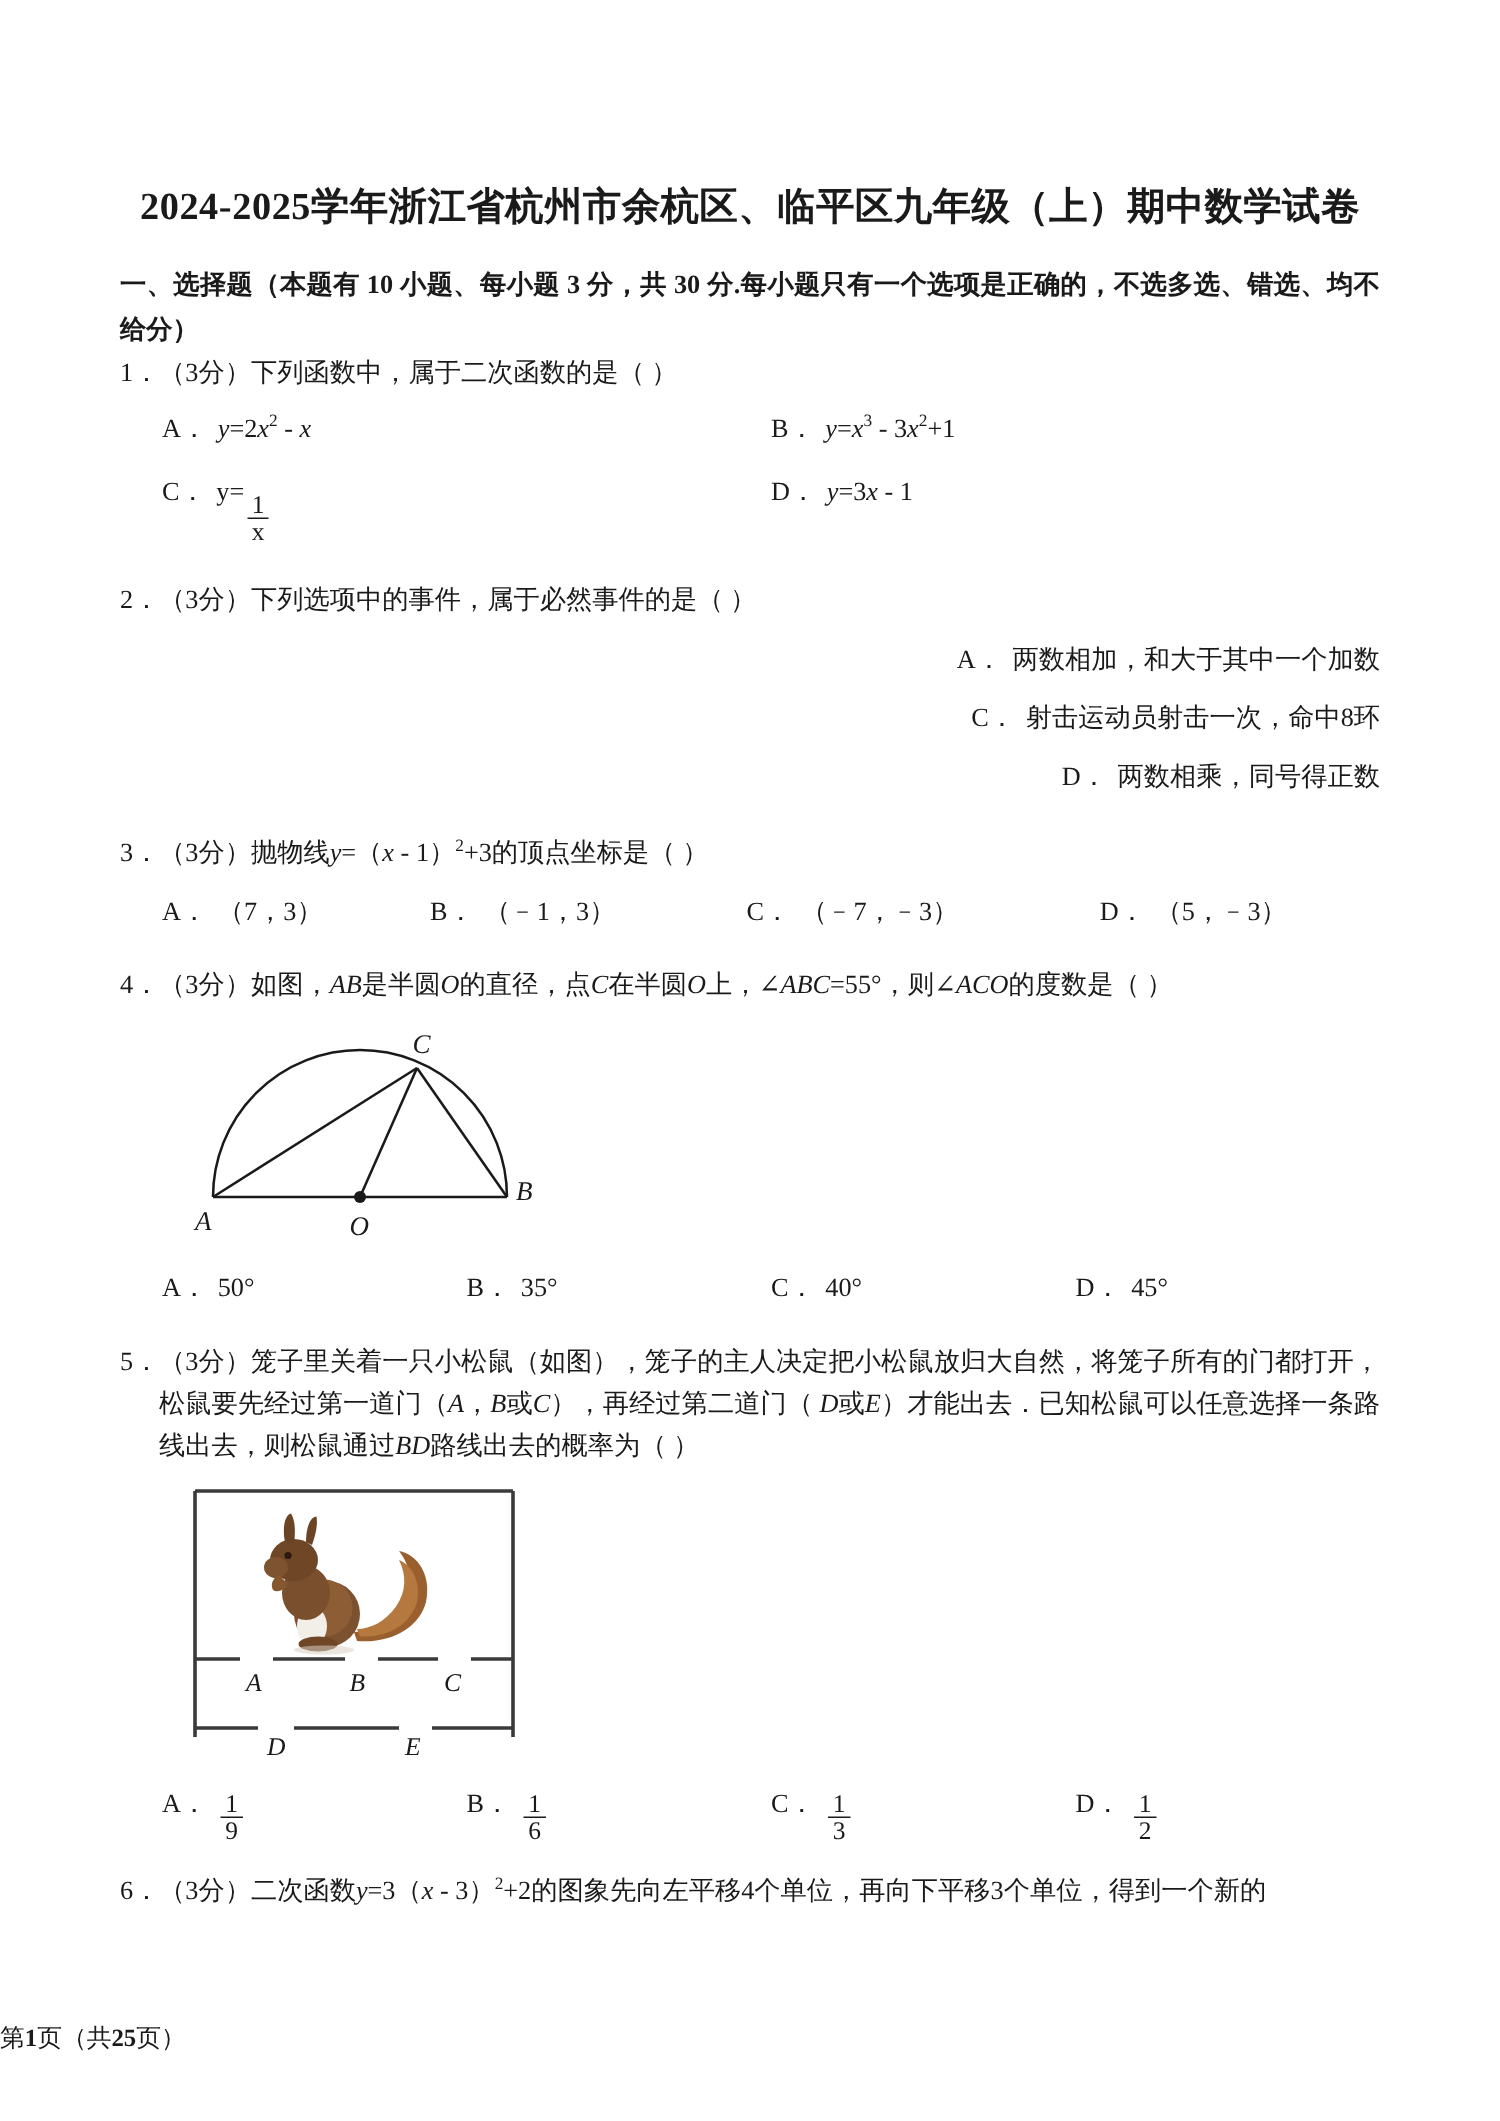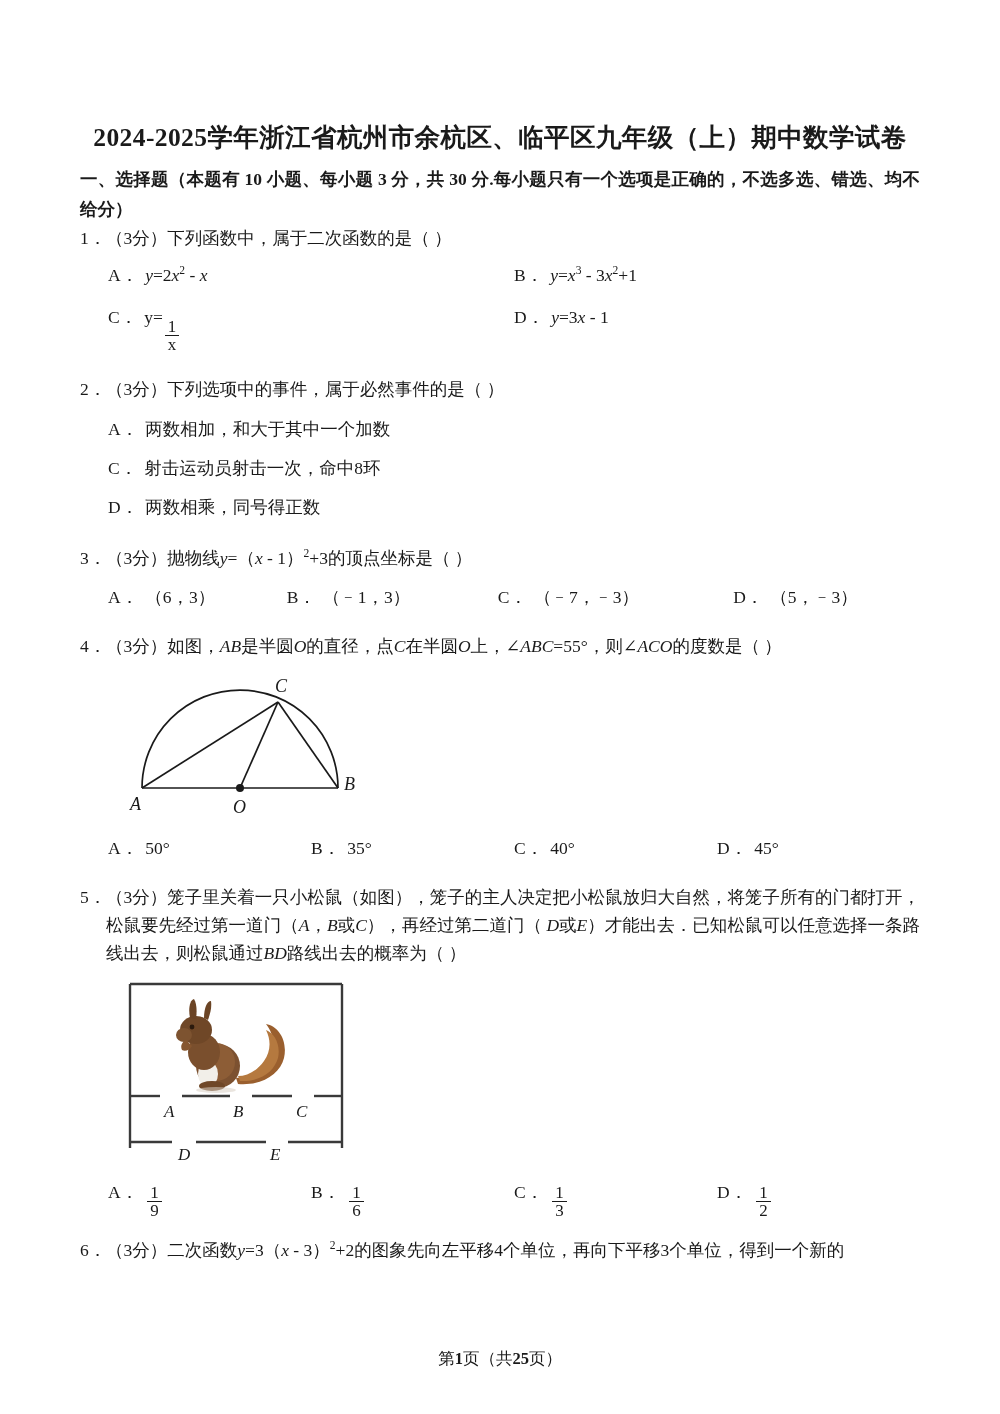--- a/index.html
+++ b/index.html
@@ -32,21 +32,21 @@
     padding-top: 122px;
     line-height: 1.25;
     white-space: nowrap;
   }
 
   
   .section-header {
     font-weight: bold;
     font-size: 17.5px;
     line-height: 1.72;
-    margin-top: 10px;
+    margin-top: 20px;
     text-align: justify;
   }
 
   
   .question {
     font-size: 17.5px;
     line-height: 1.62;
   }
   .q-stem {
     display: block;
@@ -65,21 +65,21 @@
   .opt-row {
     display: flex;
     padding-left: 28px;
     margin-top: 9px;
   }
   .opt-row .opt { display: flex; align-items: baseline; }
 
   .opt-2col .opt { width: 50%; }
   .opt-4col-eq .opt { width: 25%; }
 
-  .opt-stack { padding-left: 28px; }
+  .opt-stack { padding-left: 28px; text-align: right; }
   .opt-stack .opt {
     display: block;
     margin-top: 11px;
   }
 
   .opt-lbl { margin-right: 7px; white-space: nowrap; }
 
   
   .mi { font-style: italic; }
   sup { font-size: 0.66em; vertical-align: super; line-height: 0; }
@@ -105,21 +105,21 @@
 
   
   .fig-cage { margin: 12px 0 6px 40px; }
 
   
   .footer {
     position: absolute;
     left: 0;
     right: 0;
     bottom: 44px;
-    text-align: center;
+    text-align: left;
     font-size: 16.5px;
     margin-top: 19px;
   }
   .footer b { font-weight: bold; }
 </style>
 </head>
 <body>
 
 <div class="page">
 
@@ -178,21 +178,21 @@
   </div>
 
   <div class="question" style="margin-top:22px;">
     <div class="q-stem">
       <span class="q-num">3．</span>
       <span>（3分）</span><span class="q-stem-text">抛物线<span class="mi">y</span>=（<span class="mi">x</span> - 1）<sup>2</sup>+3的顶点坐标是（      ）</span>
     </div>
     <div class="opt-row" style="margin-top:11px;">
       <div class="opt" style="width:22%">
         <span class="opt-lbl">A．</span>
-          <span>（6，3）</span>
+          <span>（7，3）</span>
       </div>
       <div class="opt" style="width:26%">
         <span class="opt-lbl">B．</span>
           <span>（﹣1，3）</span>
       </div>
       <div class="opt" style="width:29%">
         <span class="opt-lbl">C．</span>
           <span>（﹣7，﹣3）</span>
       </div>
       <div class="opt" style="width:23%">

